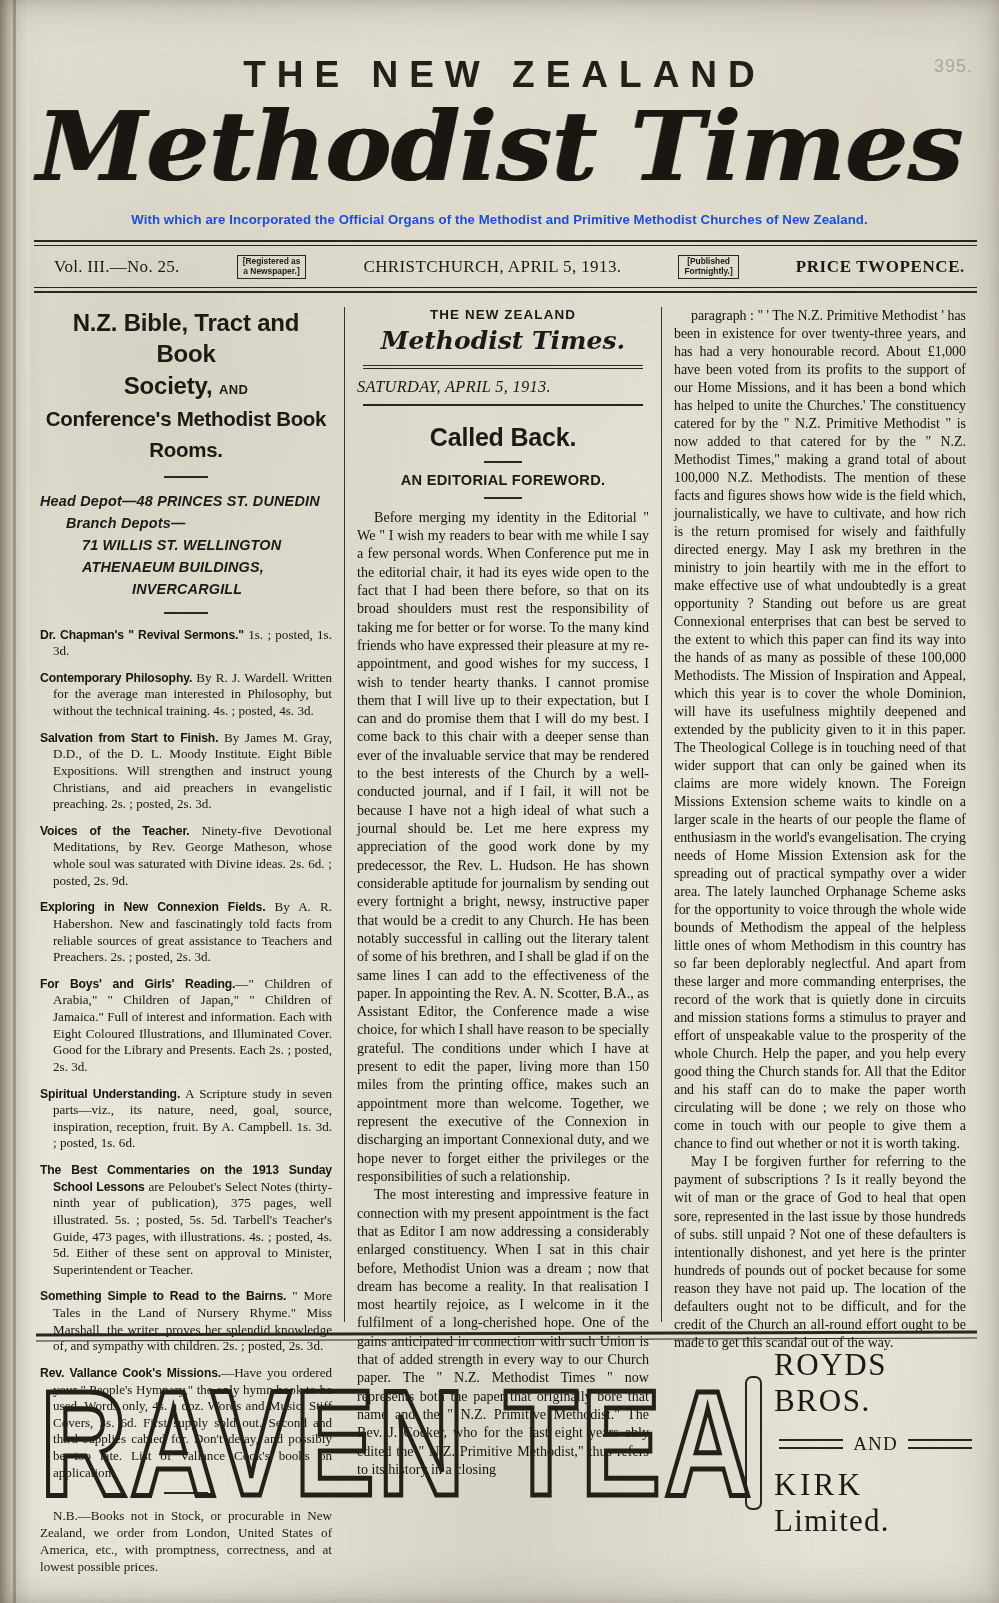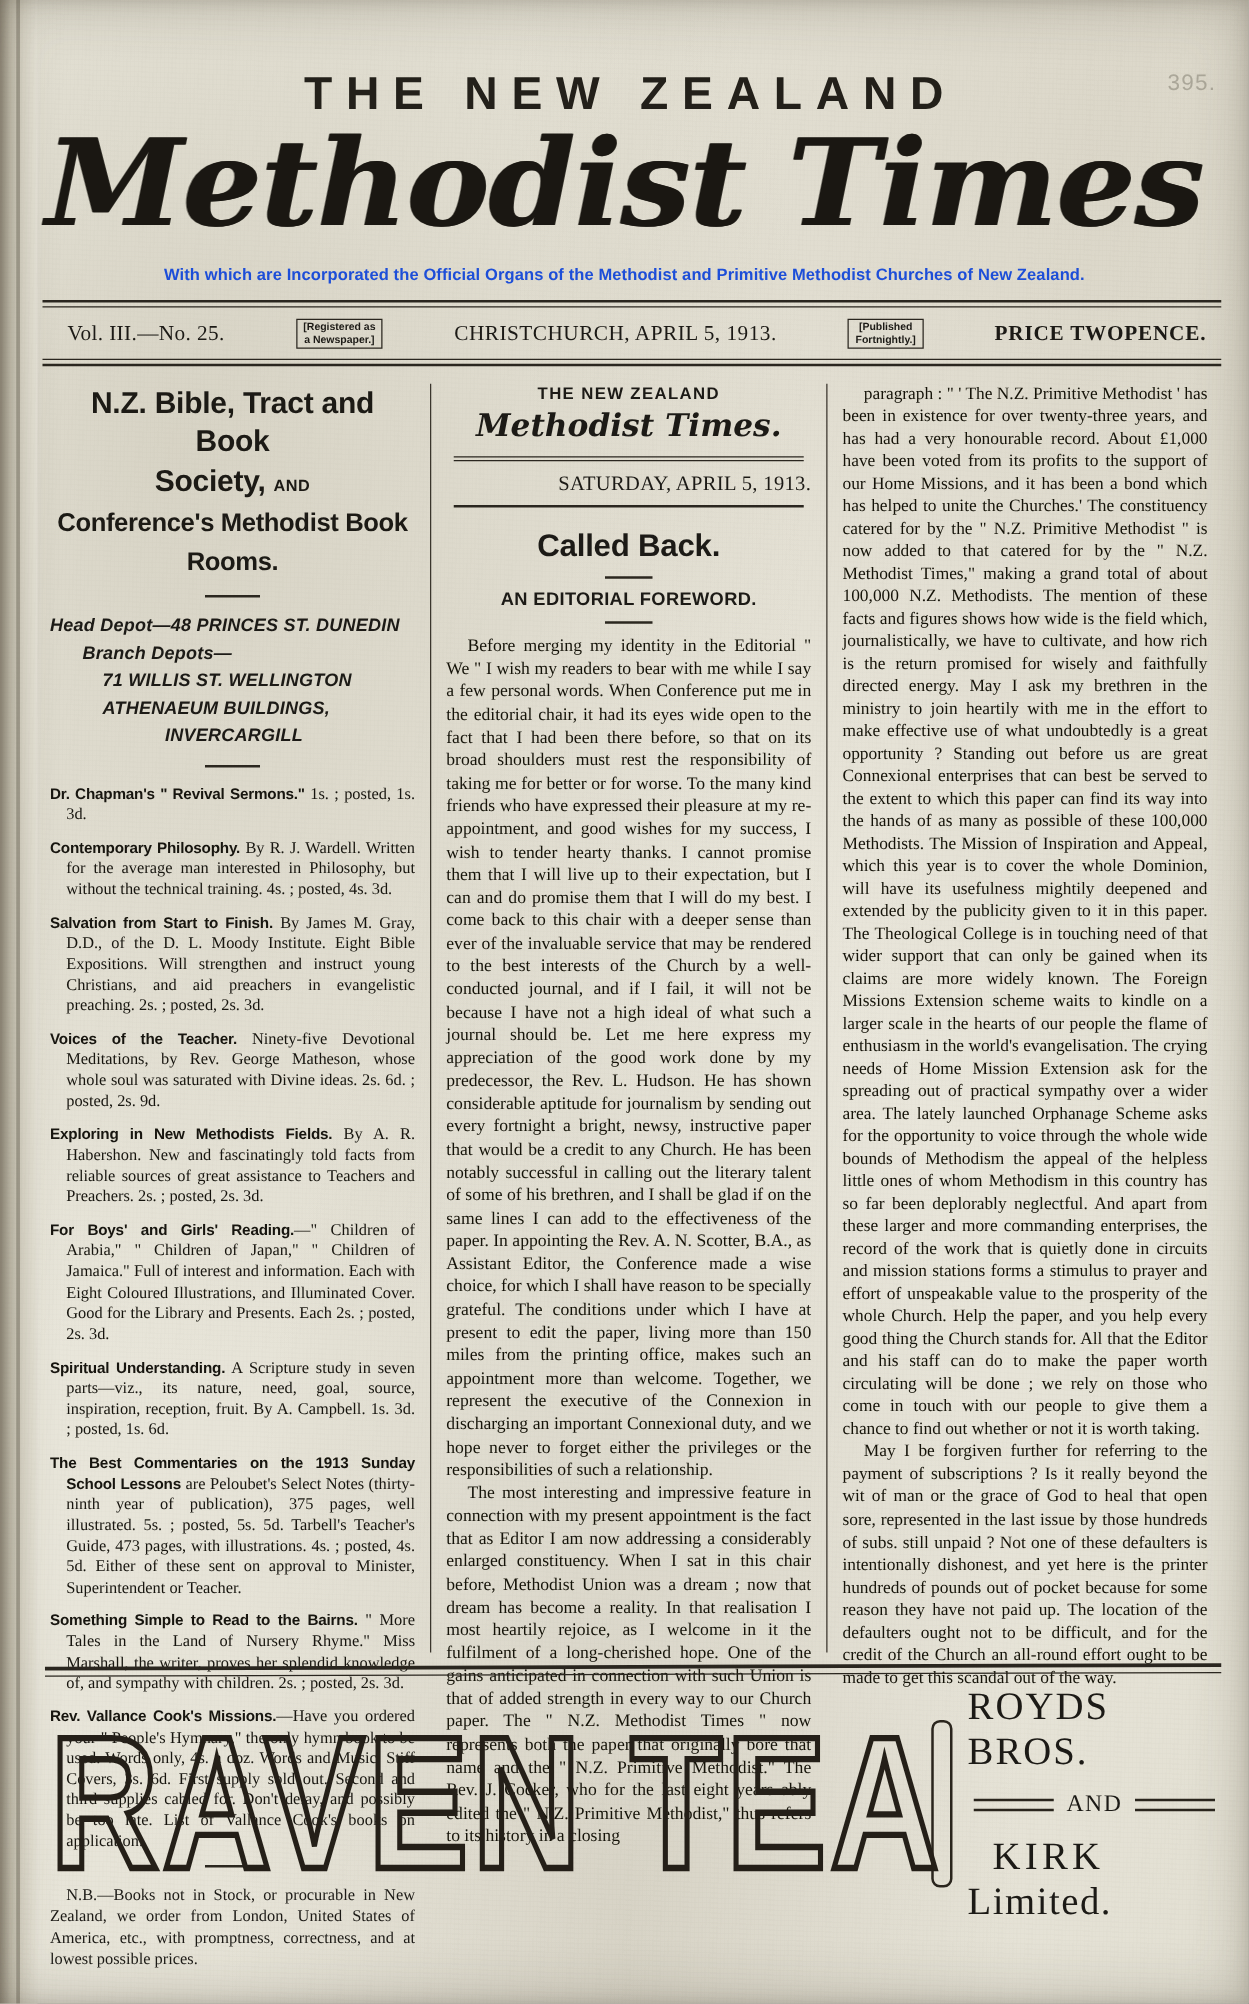--- a/index.html
+++ b/index.html
@@ -220,22 +220,23 @@
     letter-spacing: 0px;
   }
   .rule-thin-pair {
     margin: 10px 6px 0 6px;
     border-top: 1.6px solid #2a261f;
     border-bottom: 0.8px solid #2a261f;
     height: 2px;
   }
   .dateline {
     font-family: "Liberation Serif", serif;
+    font-style: italic;
     font-size: 16.4px;
-    text-align: right;
+    text-align: left;
     padding: 8px 0 7px 0;
     letter-spacing: 0.3px;
   }
   .rule-solid {
     margin: 0 6px;
     border-top: 2.4px solid #2a261f;
   }
   .headline {
     font-family: "Liberation Sans", sans-serif;
     font-weight: bold;
@@ -342,21 +343,21 @@
   .royds-and span {
     font-family: "Liberation Serif", serif;
     font-size: 19px;
     letter-spacing: 1.2px;
   }
   .royds-2 {
     font-family: "Liberation Serif", serif;
     font-size: 31px;
     letter-spacing: 1.2px;
   }
-  .royds-2 em { font-style: normal; letter-spacing: 3.4px; margin-left: 20px; }
+  .royds-2 em { font-style: normal; letter-spacing: 3.4px; }
 </style>
 </head>
 <body>
 
 <div class="page">
   <div class="paper-tint"></div>
   <div class="binding"></div>
 
   <div class="content">
 
@@ -406,21 +407,21 @@
           <span class="ind3">INVERCARGILL</span>
         </div>
 
         <div class="short-rule"></div>
 
         <div class="booklist" id="booklist">
             <div class="book"><b>Dr. Chapman's " Revival Sermons."</b><span> 1s. ; posted, 1s. 3d.</span></div>
             <div class="book"><b>Contemporary Philosophy.</b><span> By R. J. Wardell. Written for the average man interested in Philosophy, but without the technical training. 4s. ; posted, 4s. 3d.</span></div>
             <div class="book"><b>Salvation from Start to Finish.</b><span> By James M. Gray, D.D., of the D. L. Moody Institute. Eight Bible Expositions. Will strengthen and instruct young Christians, and aid preachers in evangelistic preaching. 2s. ; posted, 2s. 3d.</span></div>
             <div class="book"><b>Voices of the Teacher.</b><span> Ninety-five Devotional Meditations, by Rev. George Matheson, whose whole soul was saturated with Divine ideas. 2s. 6d. ; posted, 2s. 9d.</span></div>
-            <div class="book"><b>Exploring in New Methodists Fields.</b><span> By A. R. Habershon. New and fascinatingly told facts from reliable sources of great assistance to Teachers and Preachers. 2s. ; posted, 2s. 3d.</span></div>
+            <div class="book"><b>Exploring in New Connexion Fields.</b><span> By A. R. Habershon. New and fascinatingly told facts from reliable sources of great assistance to Teachers and Preachers. 2s. ; posted, 2s. 3d.</span></div>
             <div class="book"><b>For Boys' and Girls' Reading.</b><span>—" Children of Arabia," " Children of Japan," " Children of Jamaica." Full of interest and information. Each with Eight Coloured Illustrations, and Illuminated Cover. Good for the Library and Presents. Each 2s. ; posted, 2s. 3d.</span></div>
             <div class="book"><b>Spiritual Understanding.</b><span> A Scripture study in seven parts—viz., its nature, need, goal, source, inspiration, reception, fruit. By A. Campbell. 1s. 3d. ; posted, 1s. 6d.</span></div>
             <div class="book"><b>The Best Commentaries on the 1913 Sunday School Lessons</b><span> are Peloubet's Select Notes (thirty-ninth year of publication), 375 pages, well illustrated. 5s. ; posted, 5s. 5d. Tarbell's Teacher's Guide, 473 pages, with illustrations. 4s. ; posted, 4s. 5d. Either of these sent on approval to Minister, Superintendent or Teacher.</span></div>
             <div class="book"><b>Something Simple to Read to the Bairns.</b><span> " More Tales in the Land of Nursery Rhyme." Miss Marshall, the writer, proves her splendid knowledge of, and sympathy with children. 2s. ; posted, 2s. 3d.</span></div>
             <div class="book"><b>Rev. Vallance Cook's Missions.</b><span>—Have you ordered your " People's Hymnary," the only hymn book to be used. Words only, 4s. a doz. Words and Music, Stiff Covers, 3s. 6d. First supply sold out. Second and third supplies cabled for. Don't delay, and possibly be too late. List of Vallance Cook's books on application.</span></div>
           </div>
 
         <div class="short-rule"></div>
 
         <div class="nb">N.B.—Books not in Stock, or procurable in New Zealand, we order from London, United States of America, etc., with promptness, correctness, and at lowest possible prices.</div>

